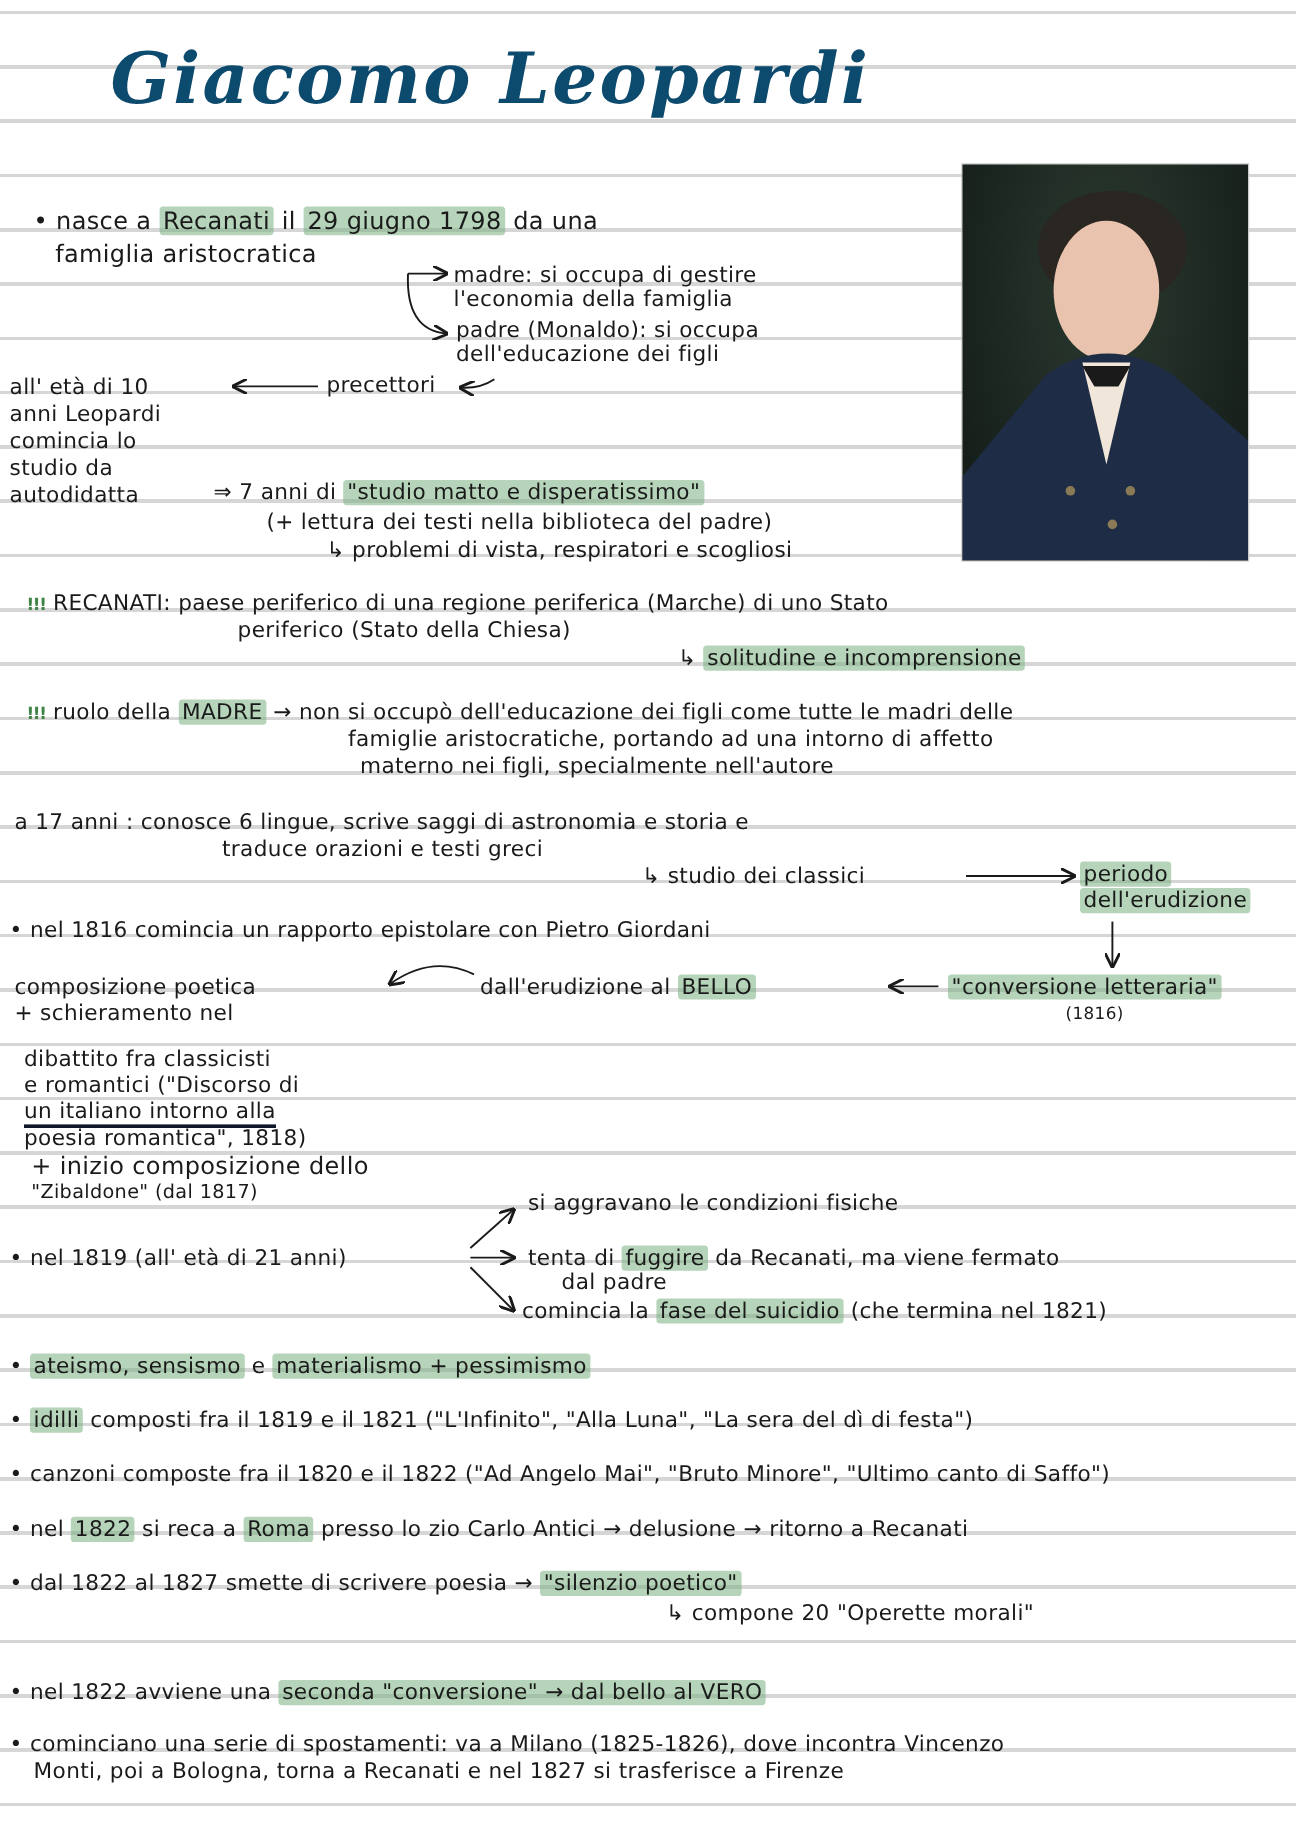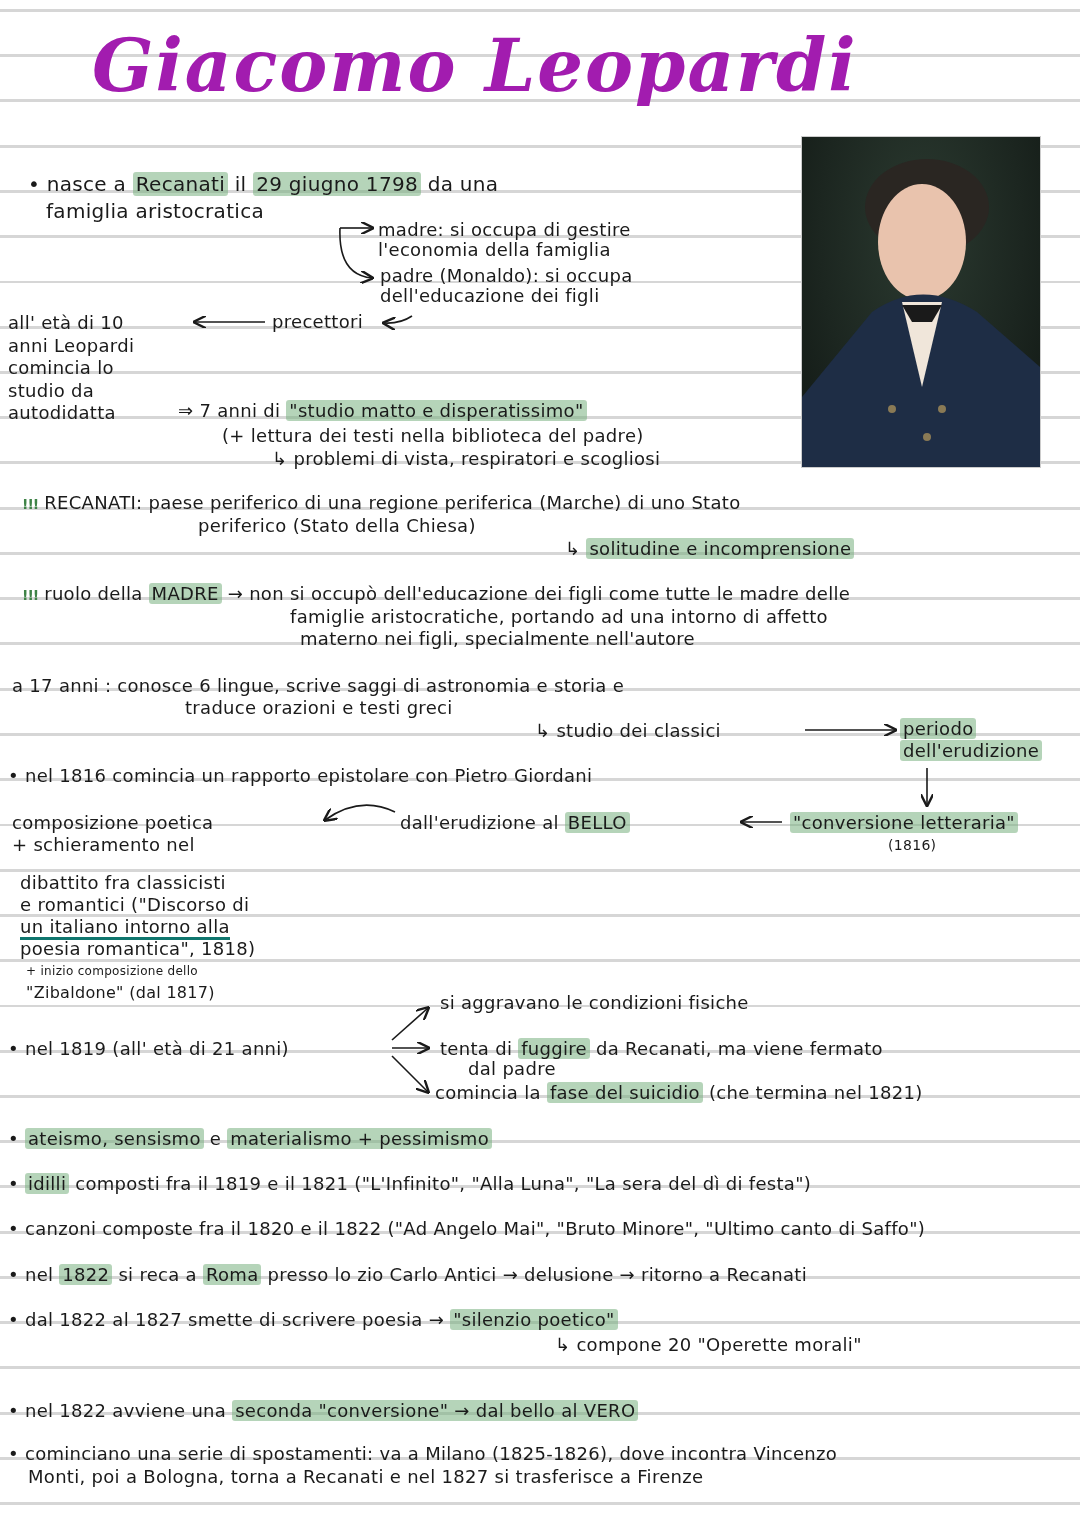--- a/index.html
+++ b/index.html
@@ -16,24 +16,24 @@
       transparent 0px, transparent 9px,
       #d6d6d6 9px, #d6d6d6 12px,
       transparent 12px, transparent 45.25px);
     z-index:0;
   }
   .t { position:absolute; white-space:nowrap; z-index:2; font-size:20px; letter-spacing:0.3px; line-height:22px; }
   .sm { font-size:18px; }
   .title {
     position:absolute; left:92px; top:6px; z-index:2;
     font-family:"DejaVu Serif", serif; font-style:italic; font-weight:bold;
-    font-size:72px; color:#a21caf; letter-spacing:2px; line-height:120px;
+    font-size:59px; color:#0c4a6e; letter-spacing:2px; line-height:120px;
   }
   .hl { background:rgba(120,176,128,0.55); border-radius:3px; padding:0 3px; }
-  .ul { border-bottom:3px solid #0f766e; }
+  .ul { border-bottom:3px solid #0f172a; }
   .bang { color:#3f8347; font-weight:bold; font-size:14px; letter-spacing:-1px; }
   .portrait {
     position:absolute; left:802px; top:137px; width:238px; height:330px; z-index:2;
     background: radial-gradient(ellipse at 50% 30%, #2b3a30 0%, #1c2620 60%, #111814 100%);
     box-shadow:0 0 0 1px #ccc; overflow:hidden;
   }
   svg.arrows { position:absolute; inset:0; z-index:1; pointer-events:none; }
 </style>
 </head>
 <body>
@@ -125,21 +125,21 @@
 <div class="t sm" style="left:565px;top:538px;">
   <span>↳</span>
   <span class="hl">solitudine e incomprensione</span>
 </div>
 
 <div class="t sm" style="left:22px;top:583px;">
   <span class="bang">!!!</span>
   <span>ruolo della</span>
   <span class="hl">MADRE</span>
   <span>→</span>
-  <span>non si occupò dell'educazione dei figli come tutte le madre delle</span>
+  <span>non si occupò dell'educazione dei figli come tutte le madri delle</span>
 </div>
 <div class="t sm" style="left:290px;top:606px;">famiglie aristocratiche, portando ad una intorno di affetto</div>
 <div class="t sm" style="left:300px;top:628px;">materno nei figli, specialmente nell'autore</div>
 
 <div class="t sm" style="left:12px;top:675px;">a 17 anni :  conosce 6 lingue, scrive saggi di astronomia e storia e</div>
 <div class="t sm" style="left:185px;top:697px;">traduce orazioni e testi greci</div>
 <div class="t sm" style="left:535px;top:720px;">↳ studio dei classici</div>
 <div class="t sm" style="left:900px;top:718px;line-height:22px;">
   <div><span class="hl">periodo</span></div>
   <div><span class="hl">dell'erudizione</span></div>
@@ -147,21 +147,21 @@
 
 <div class="t sm" style="left:8px;top:765px;">• nel 1816 comincia un rapporto epistolare con Pietro Giordani</div>
 
 <div class="t sm" style="left:12px;top:812px;line-height:22px;">
   <div>composizione poetica</div>
   <div>+ schieramento nel</div>
   <div style="padding-left:8px;margin-top:16px;">dibattito fra classicisti</div>
   <div style="padding-left:8px;">e romantici ("Discorso di</div>
   <div style="padding-left:8px;"><span class="ul">un italiano intorno alla</span></div>
   <div style="padding-left:8px;">poesia romantica", 1818)</div>
-  <div style="padding-left:14px;font-size:12px;">+ inizio composizione dello</div>
+  <div style="padding-left:14px;font-size:20px;">+ inizio composizione dello</div>
   <div style="padding-left:14px;font-size:16px;">"Zibaldone" (dal 1817)</div>
 </div>
 <div class="t sm" style="left:400px;top:812px;">
   <span>dall'erudizione al</span>
   <span class="hl">BELLO</span>
 </div>
 <div class="t sm" style="left:790px;top:812px;">
   <span class="hl">"conversione letteraria"</span>
 </div>
 <div class="t" style="left:888px;top:834px;font-size:14px;">(1816)</div>

